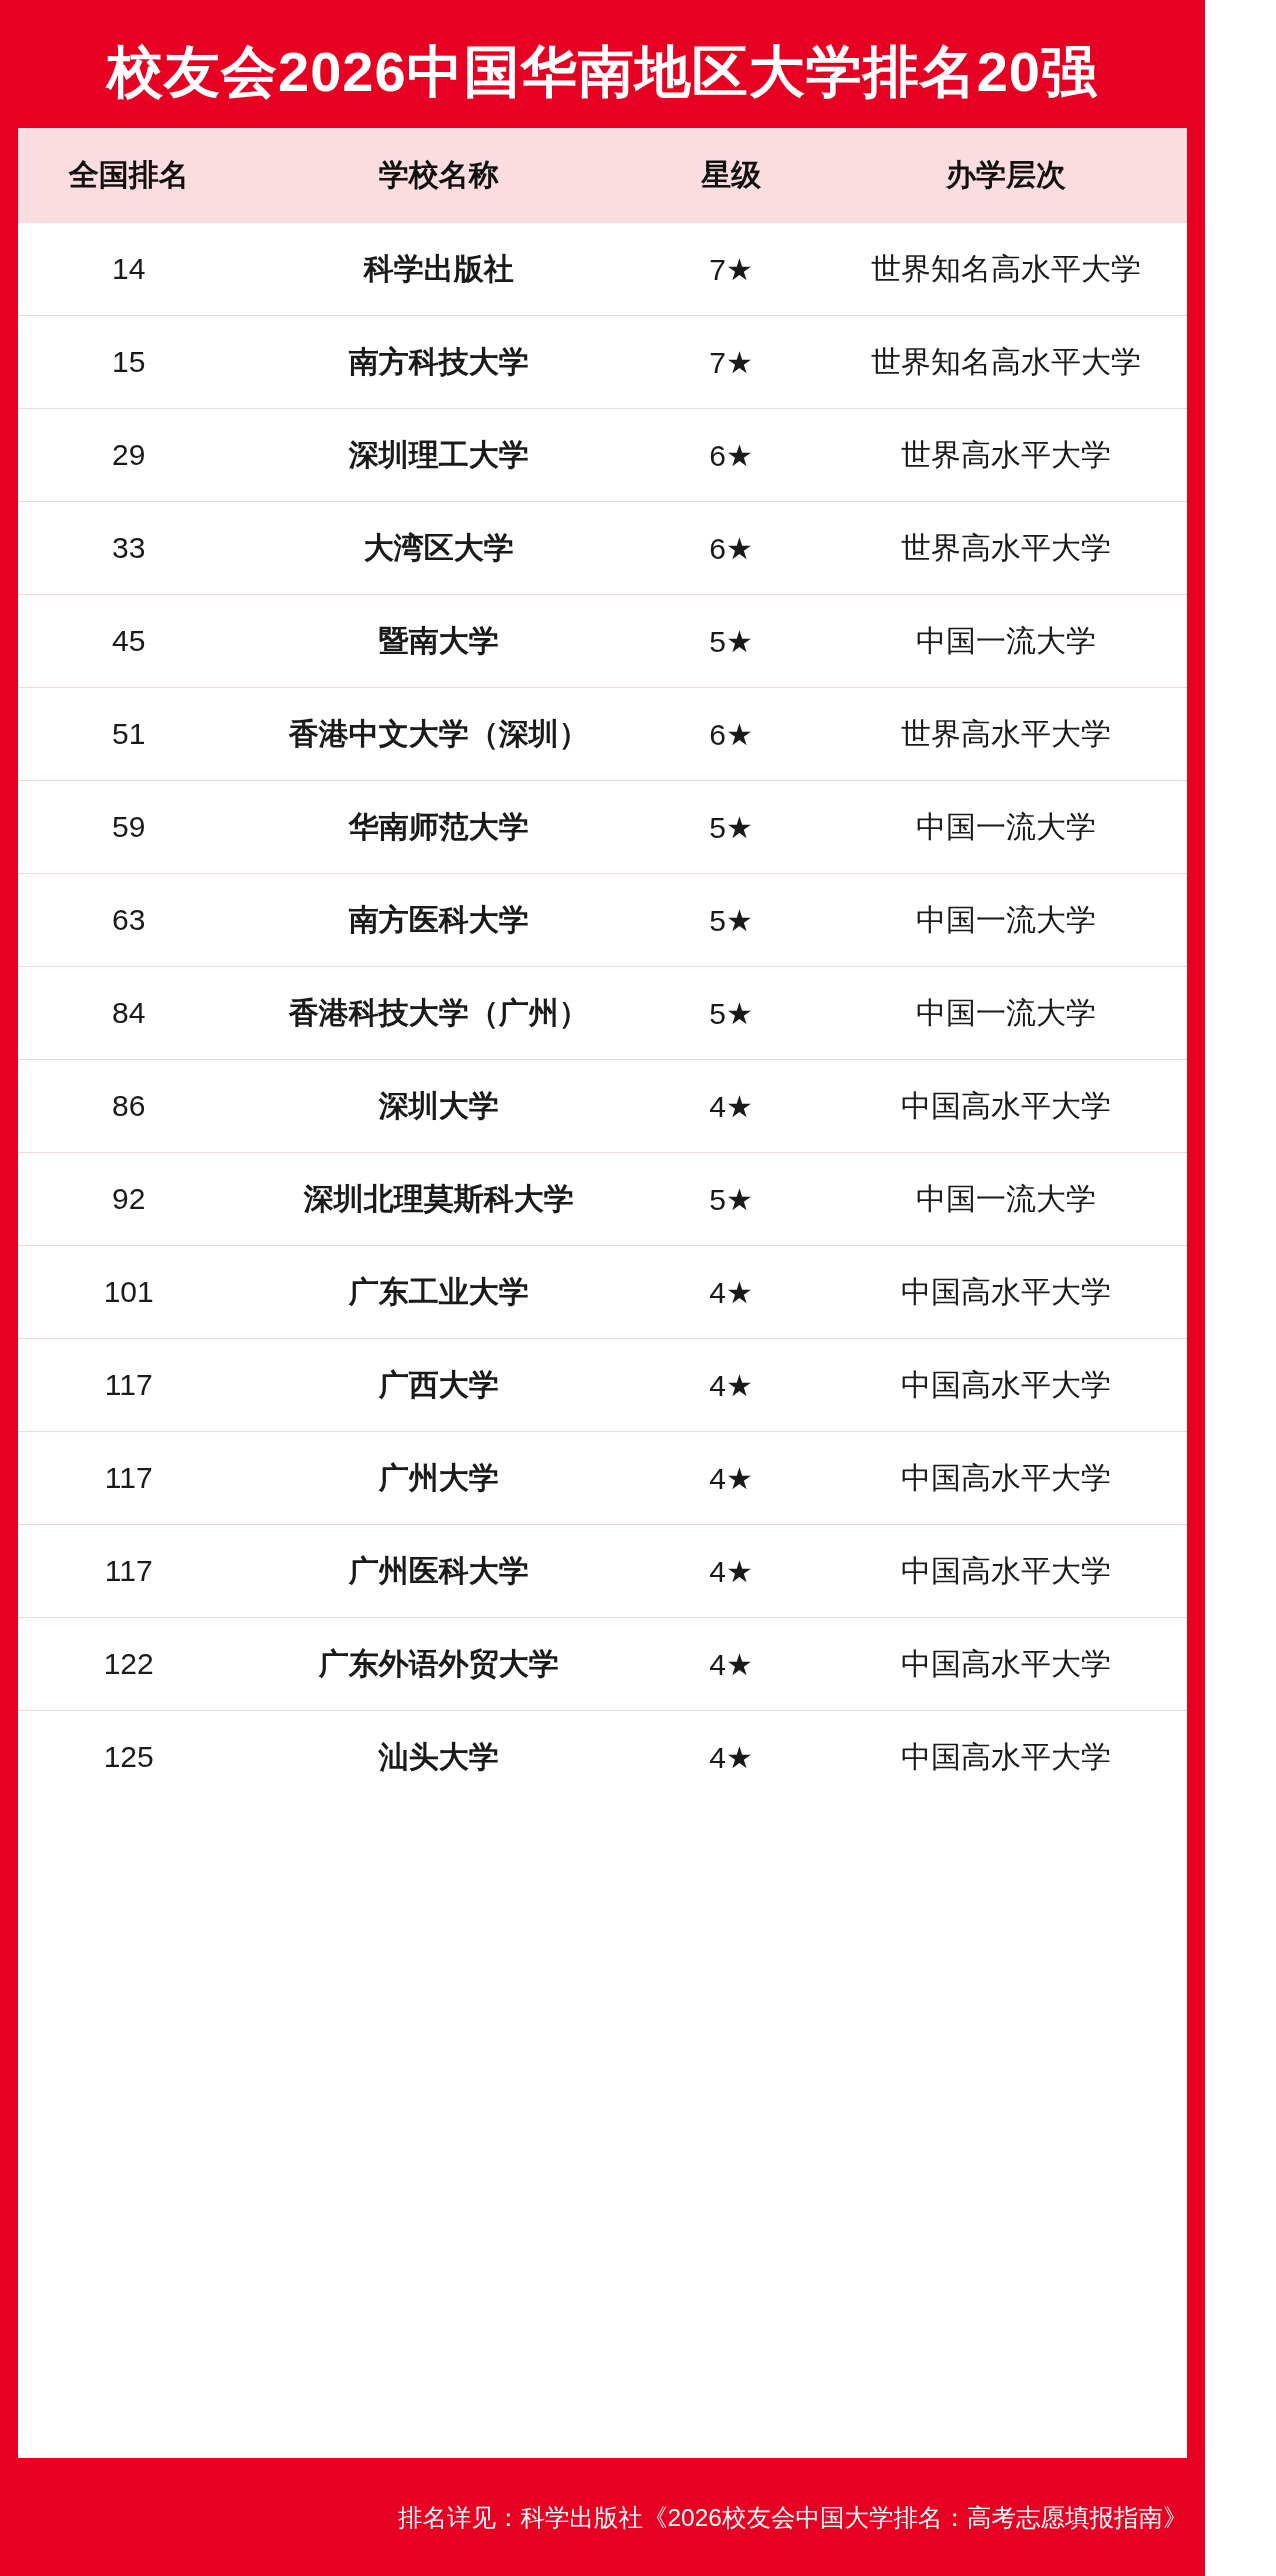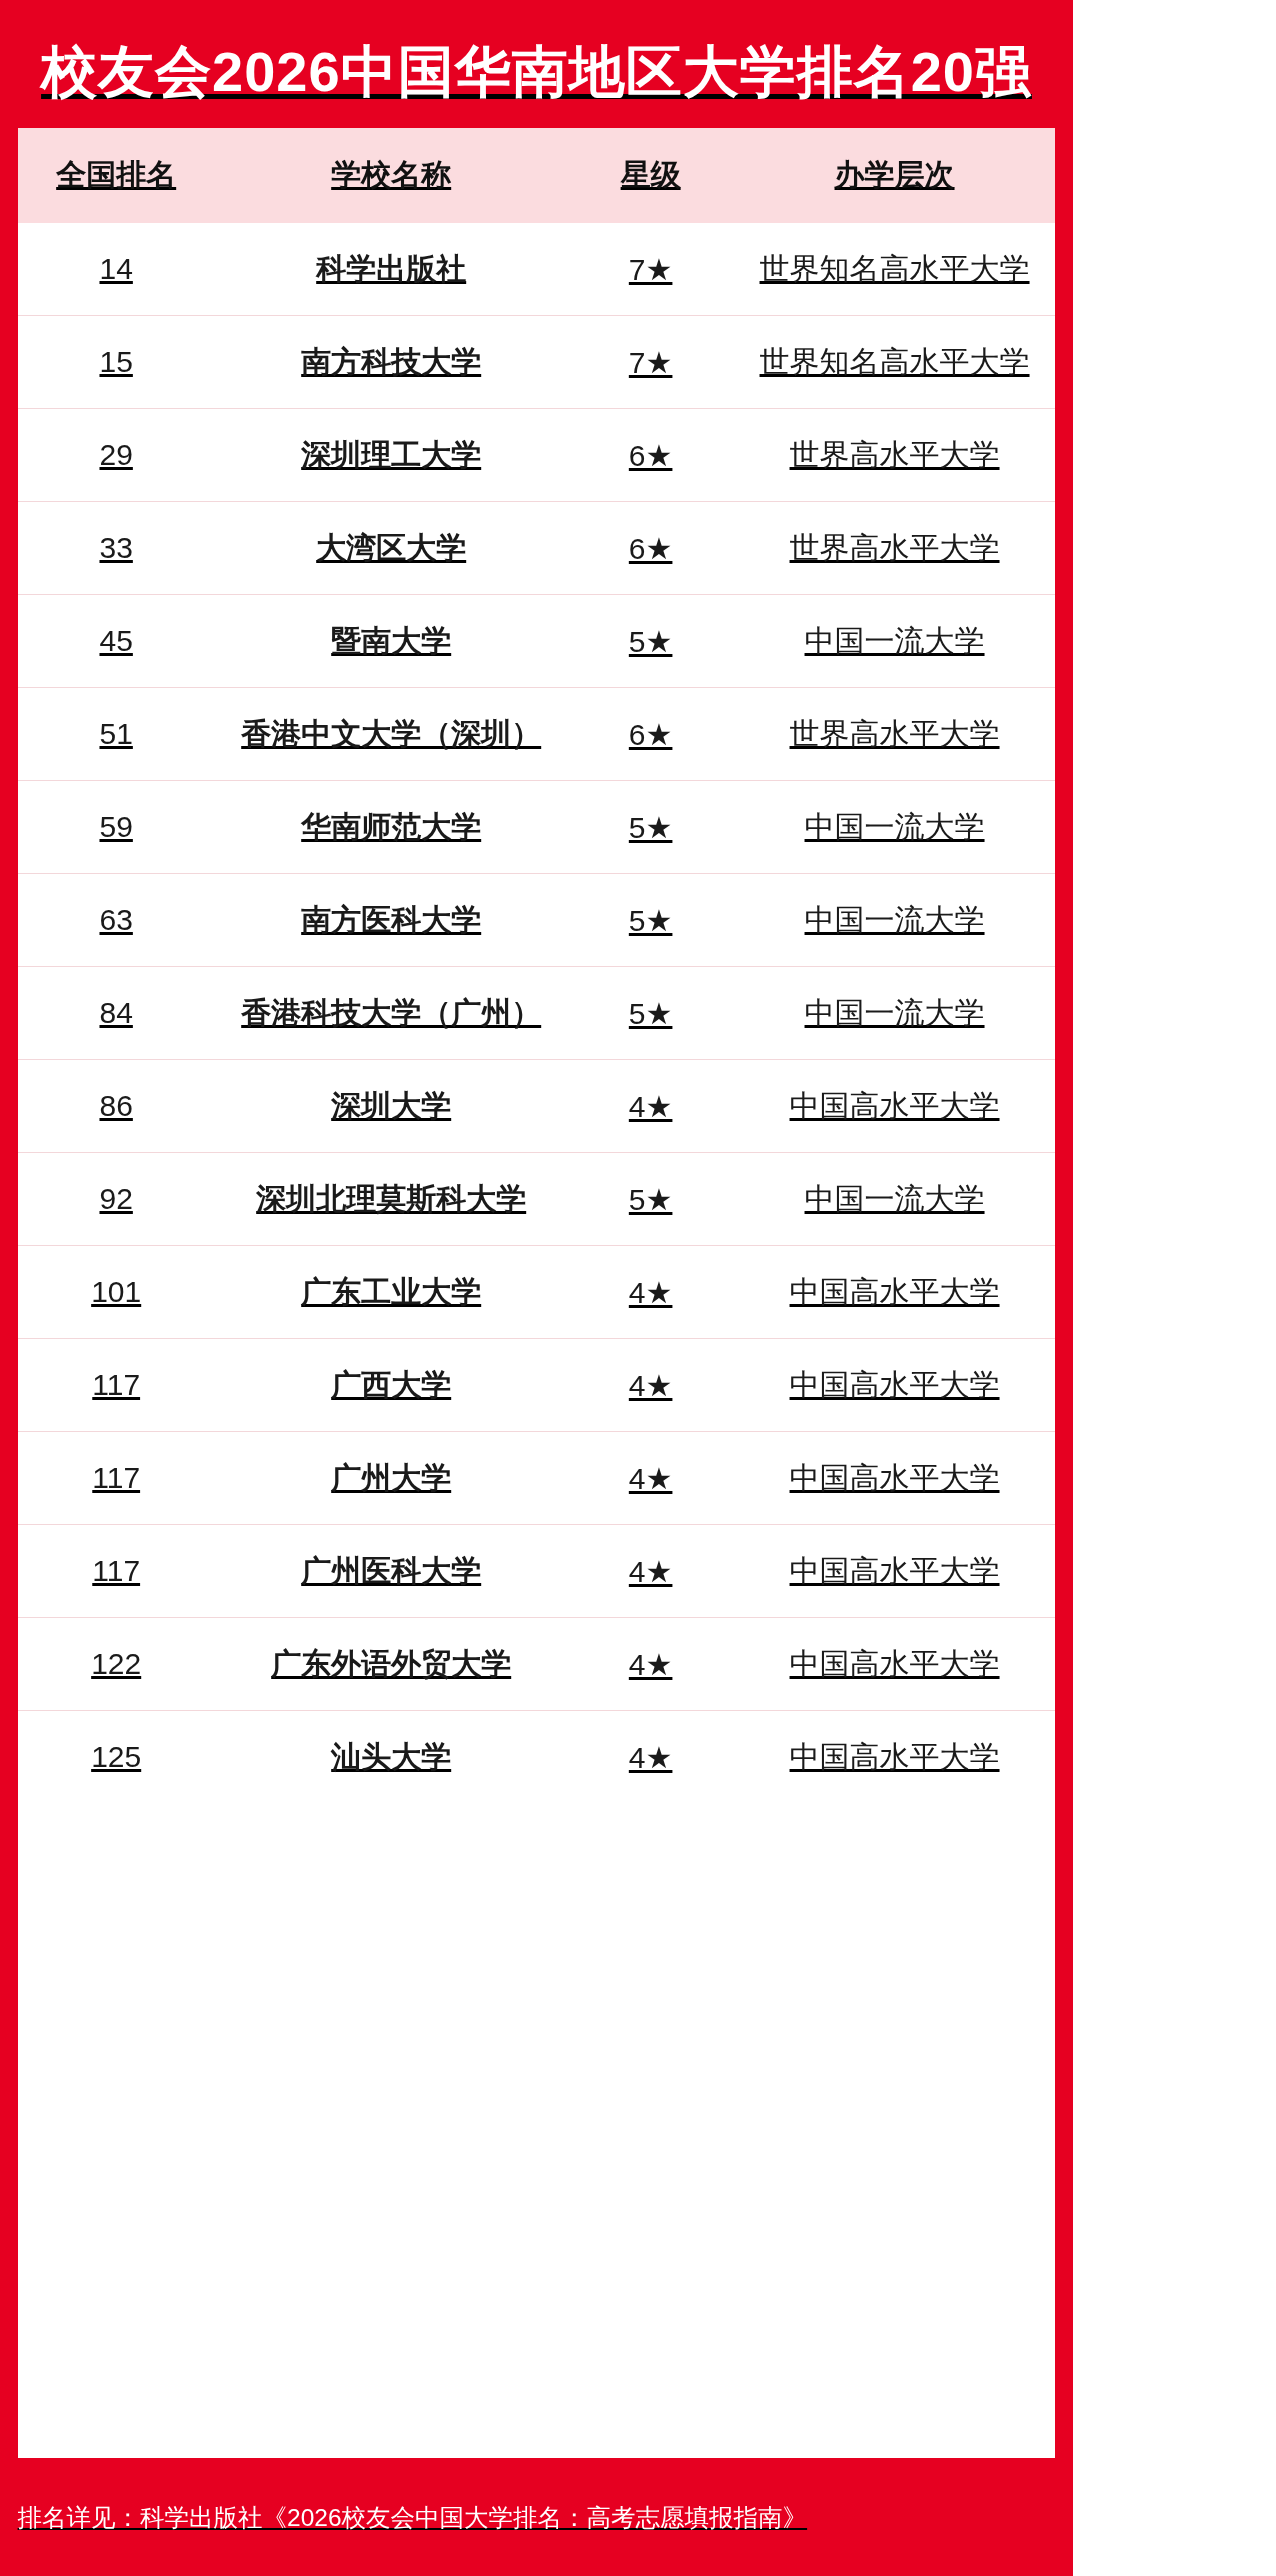--- a/index.html
+++ b/index.html
@@ -6,28 +6,27 @@
     margin: 0;
     padding: 0;
     background: #ffffff;
   }
   body {
     width: 1276px;
     font-family: "Liberation Sans", "DejaVu Sans", sans-serif;
     -webkit-font-smoothing: antialiased;
   }
   .page {
-    width: 1073px;
+    width: 1205px;
     min-height: 2576px;
     background: #e60021;
     box-sizing: border-box;
     padding: 17.6px 17.6px 0 17.6px;
     display: flex;
     flex-direction: column;
-    text-decoration: underline;
   }
   .title-bar {
     height: 110px;
     display: flex;
     align-items: center;
     justify-content: center;
     background: #e60021;
   }
   .title-text {
     color: #ffffff;
@@ -70,21 +69,21 @@
   }
   .col-rank { width: 19%; }
   .col-name { width: 34%; }
   .col-star { width: 16%; }
   .col-level { width: 31%; }
   .cell-name { font-weight: bold; }
   .footer {
     height: 118px;
     display: flex;
     align-items: center;
-    justify-content: flex-start;
+    justify-content: flex-end;
     background: #e60021;
   }
   .footer-text {
     color: #ffffff;
     font-size: 24.5px;
     white-space: nowrap;
   }
 </style>
 </head>
 <body>

